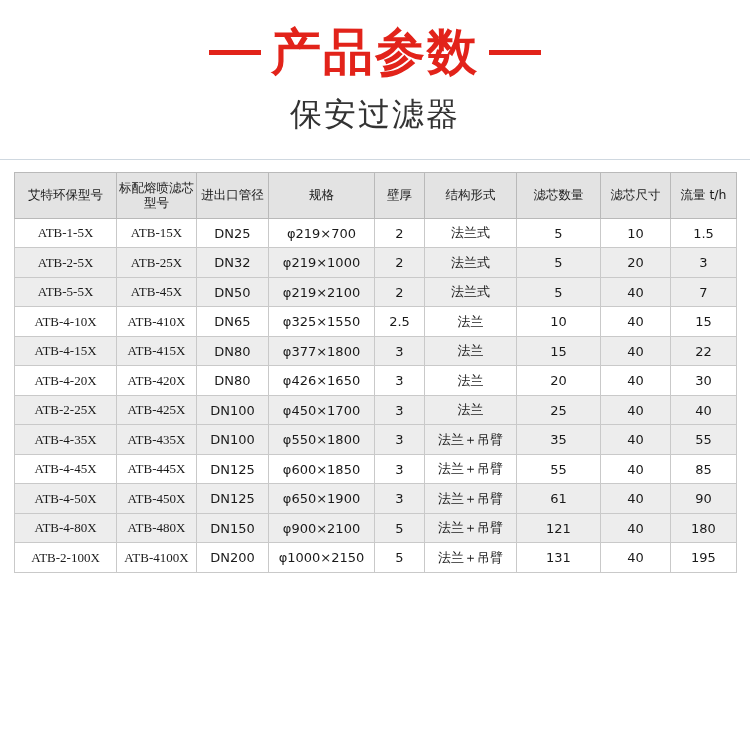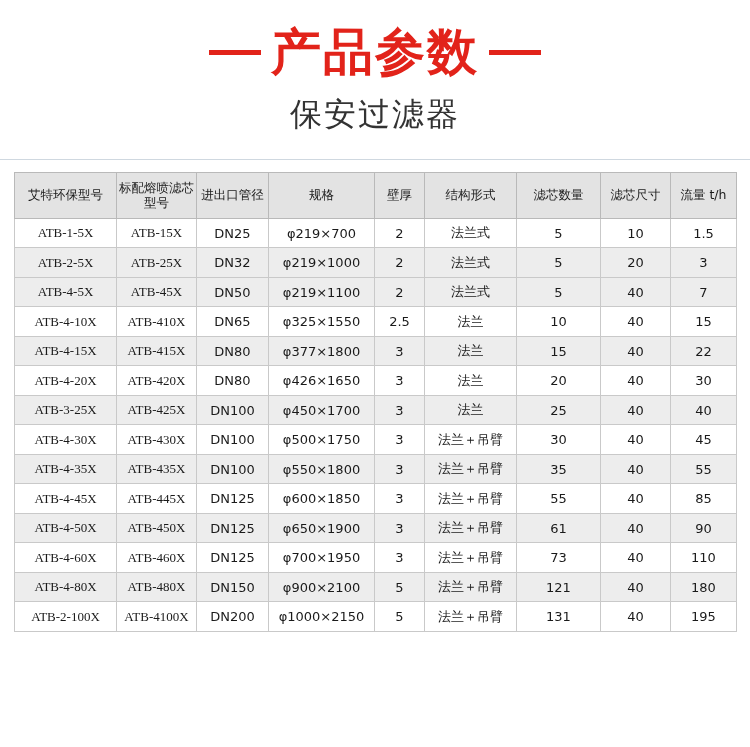--- a/index.html
+++ b/index.html
@@ -164,24 +164,24 @@
             <td class="col1">ATB-25X</td>
             <td class="col2">DN32</td>
             <td class="col3">φ219×1000</td>
             <td class="col4">2</td>
             <td class="col5">法兰式</td>
             <td class="col6">5</td>
             <td class="col7">20</td>
             <td class="col8">3</td>
           </tr>
           <tr class="even">
-            <td class="col0">ATB-4-5X</td>
+            <td class="col0">ATB-5-5X</td>
             <td class="col1">ATB-45X</td>
             <td class="col2">DN50</td>
-            <td class="col3">φ219×1100</td>
+            <td class="col3">φ219×2100</td>
             <td class="col4">2</td>
             <td class="col5">法兰式</td>
             <td class="col6">5</td>
             <td class="col7">40</td>
             <td class="col8">7</td>
           </tr>
           <tr class="odd">
             <td class="col0">ATB-4-10X</td>
             <td class="col1">ATB-410X</td>
             <td class="col2">DN65</td>
@@ -208,40 +208,29 @@
             <td class="col1">ATB-420X</td>
             <td class="col2">DN80</td>
             <td class="col3">φ426×1650</td>
             <td class="col4">3</td>
             <td class="col5">法兰</td>
             <td class="col6">20</td>
             <td class="col7">40</td>
             <td class="col8">30</td>
           </tr>
           <tr class="even">
-            <td class="col0">ATB-3-25X</td>
+            <td class="col0">ATB-2-25X</td>
             <td class="col1">ATB-425X</td>
             <td class="col2">DN100</td>
             <td class="col3">φ450×1700</td>
             <td class="col4">3</td>
             <td class="col5">法兰</td>
             <td class="col6">25</td>
             <td class="col7">40</td>
             <td class="col8">40</td>
-          </tr>
-          <tr class="odd">
-            <td class="col0">ATB-4-30X</td>
-            <td class="col1">ATB-430X</td>
-            <td class="col2">DN100</td>
-            <td class="col3">φ500×1750</td>
-            <td class="col4">3</td>
-            <td class="col5">法兰＋吊臂</td>
-            <td class="col6">30</td>
-            <td class="col7">40</td>
-            <td class="col8">45</td>
           </tr>
           <tr class="even">
             <td class="col0">ATB-4-35X</td>
             <td class="col1">ATB-435X</td>
             <td class="col2">DN100</td>
             <td class="col3">φ550×1800</td>
             <td class="col4">3</td>
             <td class="col5">法兰＋吊臂</td>
             <td class="col6">35</td>
             <td class="col7">40</td>
@@ -261,31 +250,20 @@
           <tr class="even">
             <td class="col0">ATB-4-50X</td>
             <td class="col1">ATB-450X</td>
             <td class="col2">DN125</td>
             <td class="col3">φ650×1900</td>
             <td class="col4">3</td>
             <td class="col5">法兰＋吊臂</td>
             <td class="col6">61</td>
             <td class="col7">40</td>
             <td class="col8">90</td>
-          </tr>
-          <tr class="odd">
-            <td class="col0">ATB-4-60X</td>
-            <td class="col1">ATB-460X</td>
-            <td class="col2">DN125</td>
-            <td class="col3">φ700×1950</td>
-            <td class="col4">3</td>
-            <td class="col5">法兰＋吊臂</td>
-            <td class="col6">73</td>
-            <td class="col7">40</td>
-            <td class="col8">110</td>
           </tr>
           <tr class="even">
             <td class="col0">ATB-4-80X</td>
             <td class="col1">ATB-480X</td>
             <td class="col2">DN150</td>
             <td class="col3">φ900×2100</td>
             <td class="col4">5</td>
             <td class="col5">法兰＋吊臂</td>
             <td class="col6">121</td>
             <td class="col7">40</td>

